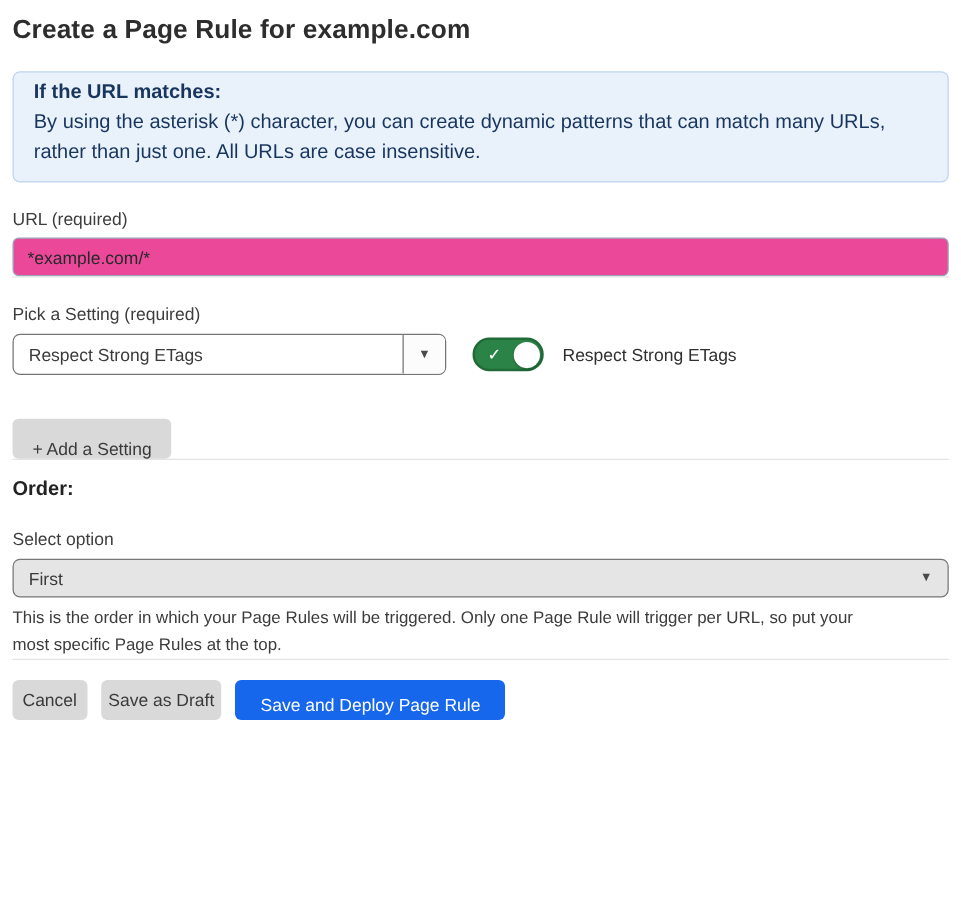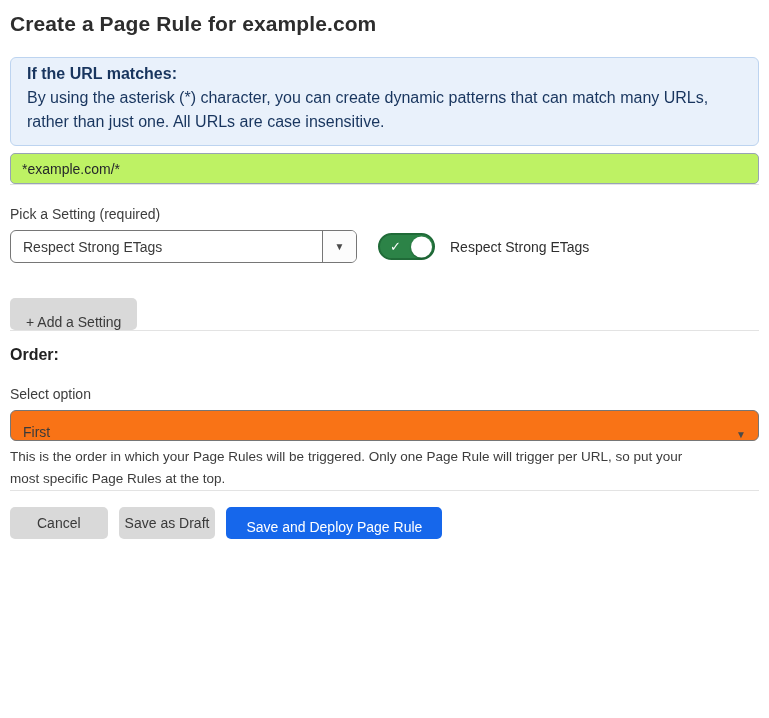--- a/index.html
+++ b/index.html
@@ -24,21 +24,21 @@
   }
   .info-heading { font-weight: 700; }
   .info-link { color: #2360c9; text-decoration: underline; cursor: pointer; }
   .info-suffix { color: #18355e; }
 
   .field-label {
     display: block; margin-top: 21px; font-size: 14px; color: #3d3d3d;
   }
   .url-input {
     display: block; margin-top: 7px; width: 100%; height: 31px;
-    background: #bef264; border: 1px solid #98a3b5; border-radius: 5px;
+    background: #ec4899; border: 1px solid #98a3b5; border-radius: 5px;
     padding: 13px 11px; font-size: 14px; color: #26282b;
     font-family: "Liberation Sans", "DejaVu Sans", sans-serif; outline: none;
   }
 
   hr.divider {
     border: none; border-top: 1px solid #e3e3e3; margin: 0;
   }
   .divider-1 { margin-top: 38px; }
   .divider-2 { margin-top: 17px; }
   .divider-3 { margin-top: 19px; }
@@ -84,49 +84,50 @@
   button {
     font-family: "Liberation Sans", "DejaVu Sans", sans-serif;
     border: none; border-radius: 5px; cursor: pointer; font-size: 14px;
   }
   .btn-gray { background: #d9d9d9; color: #3a3a3a; }
   .btn-blue { background: #1667eb; color: #ffffff; }
 
   .add-setting-btn { display: block; margin-top: 35px; height: 31px; padding: 16px 16px; }
 
   .select-full {
-    margin-top: 8px; width: 100%; height: 31px; background: #f97316;
+    margin-top: 8px; width: 100%; height: 31px; background: #e5e5e5;
     border: 1px solid #767676; border-radius: 6px;
-    display: flex; align-items: flex-end; justify-content: space-between;
-    padding: 0 12px; font-size: 14px; color: #3a3a3a; cursor: pointer;
+    display: flex; align-items: center; justify-content: space-between;
+    padding: 12px 12px; font-size: 14px; color: #3a3a3a; cursor: pointer;
   }
 
   .help-text {
     margin: 5px 0 0; font-size: 13.5px; line-height: 22px; color: #3c3c3c;
   }
 
   .footer-actions { margin-top: 16px; display: flex; gap: 11px; }
   .footer-actions button { height: 32px; }
-  .cancel-btn { padding: 0 27px; }
+  .cancel-btn { padding: 0 8px; }
   .save-draft-btn { padding: 0 6px; }
   .save-deploy-btn { padding: 12px 20px; }
 </style>
 </head>
 <body>
 
 <div class="page">
 
   <h1 class="page-title">Create a Page Rule for example.com</h1>
 
   <div class="info-box">
     <div class="info-heading">If the URL matches:</div>
     <div class="info-body-line">By using the asterisk (*) character, you can create dynamic patterns that can match many URLs,</div>
     <div class="info-body-line">rather than just one. All URLs are case insensitive.</div>
   </div>
 
+  <label class="field-label">URL (required)</label>
   <input class="url-input" type="text" value="*example.com/*" style="">
 
   <hr class="divider divider-1">
 
 
   <label class="field-label">Pick a Setting (required)</label>
 
   <div class="setting-row">
     <div class="select-composite">
       <span class="select-value">Respect Strong ETags</span>

